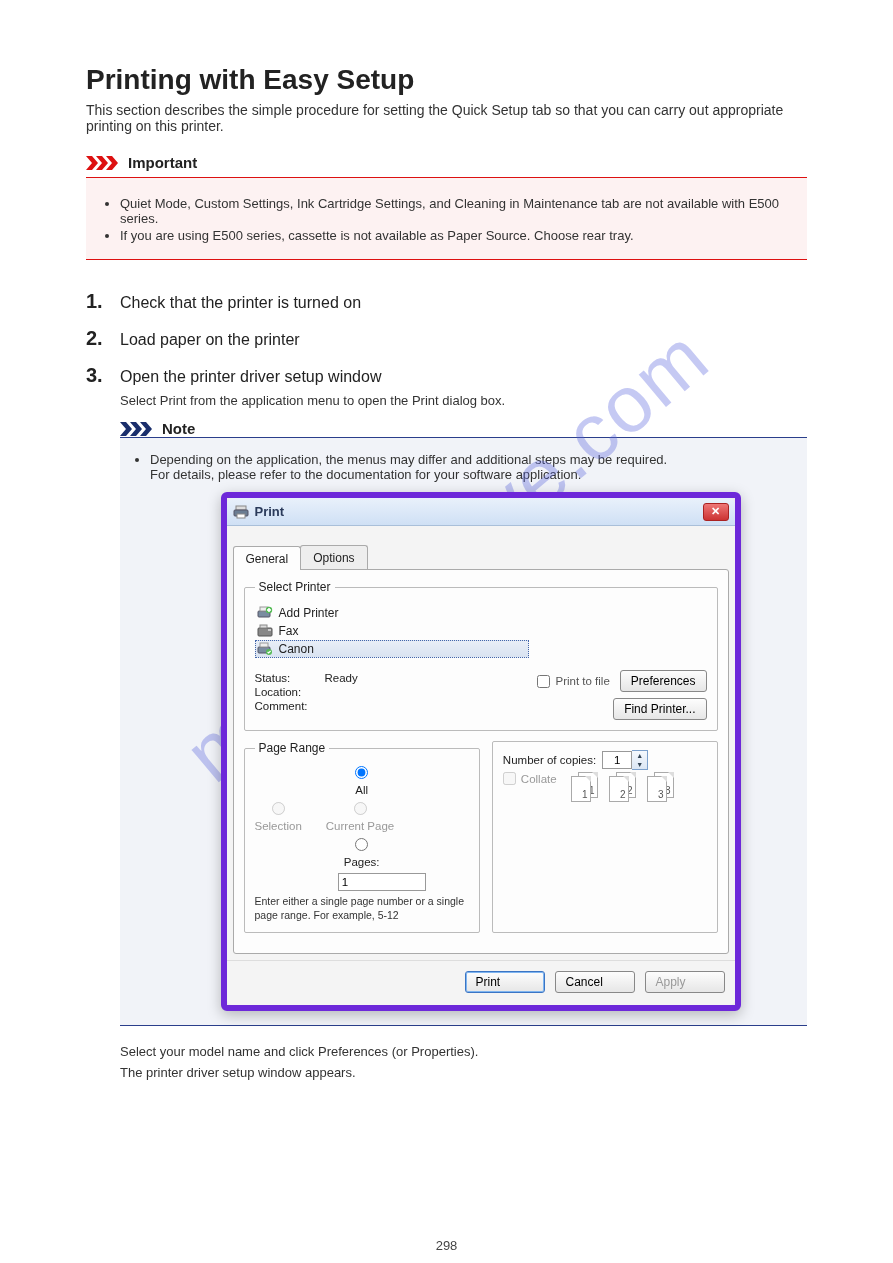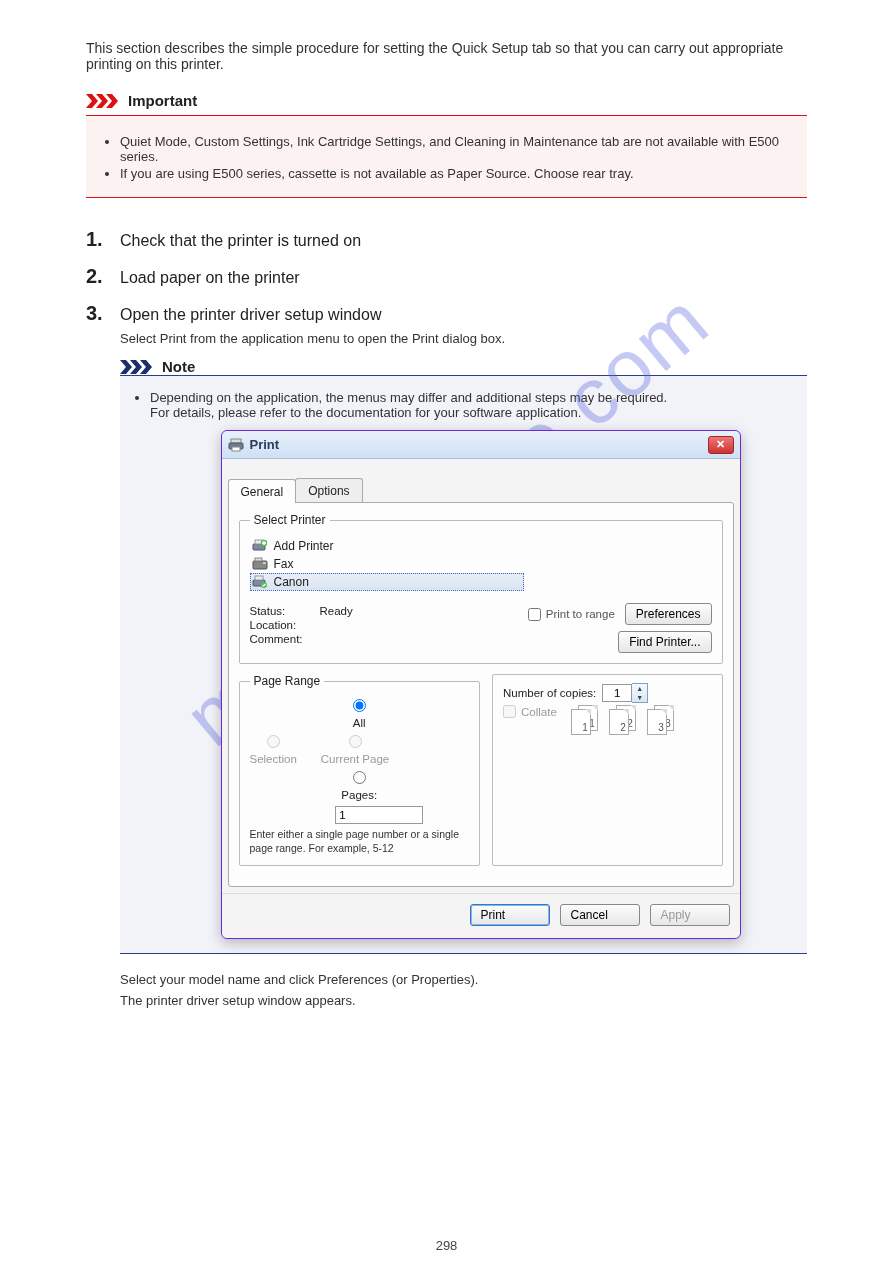--- a/index.html
+++ b/index.html
@@ -61,21 +61,21 @@
     white-space: nowrap;
     letter-spacing: 2px;
     z-index: 0;
   }
 
   
   .dlg-wrap { margin: 10px 0 0 34px; display: flex; justify-content: center; }
   .dlg {
     width: 520px;
     background: #ececec;
-    border: 1px solid #6d28d9;
+    border: 6px solid #6d28d9;
     border-radius: 6px;
     box-shadow: 0 4px 14px rgba(0,0,0,0.25);
     font-family: Tahoma, Arial, sans-serif;
     font-size: 12px;
     color: #222;
     position: relative;
     z-index: 1;
   }
   .dlg-title {
     height: 28px;
@@ -208,20 +208,21 @@
 
   .after-note { margin-left: 34px; margin-top: 18px; font-size: 13px; }
   .pgnum { position: absolute; right: 50%; bottom: 10px; transform: translateX(50%); font-size: 13px; color: #444; }
 </style>
 </head>
 <body>
 
 <div class="page">
   <div class="wm">manualshive.com</div>
 
+  <div class="heading">Printing with Easy Setup</div>
   <div class="subtext">This section describes the simple procedure for setting the Quick Setup tab so that you can carry out appropriate printing on this printer.</div>
 
   <div class="important-head">
     <span class="chev chev-red">
       <svg width="34" height="14" viewBox="0 0 34 14">
           <polygon points="0,0 6,7 0,14 6,14 12,7 6,0"></polygon>
           <polygon points="10,0 16,7 10,14 16,14 22,7 16,0"></polygon>
           <polygon points="20,0 26,7 20,14 26,14 32,7 26,0"></polygon>
         </svg>
     </span>
@@ -334,21 +335,21 @@
                       <span class="lbl">Location:</span>
                     </div>
                   <div class="status-line">
                       <span class="lbl">Comment:</span>
                     </div>
                 </div>
                 <div class="side-col">
                   <div style="display:flex; gap:10px; align-items:center;">
                     <label class="chk">
                       <input type="checkbox" style="">
-                      <span>Print to range</span>
+                      <span>Print to file</span>
                     </label>
                     <button class="winbtn">Preferences</button>
                   </div>
                   <button class="winbtn">Find Printer...</button>
                 </div>
               </div>
             </fieldset>
 
             <div class="two-col">
               <fieldset class="group pr-col">

